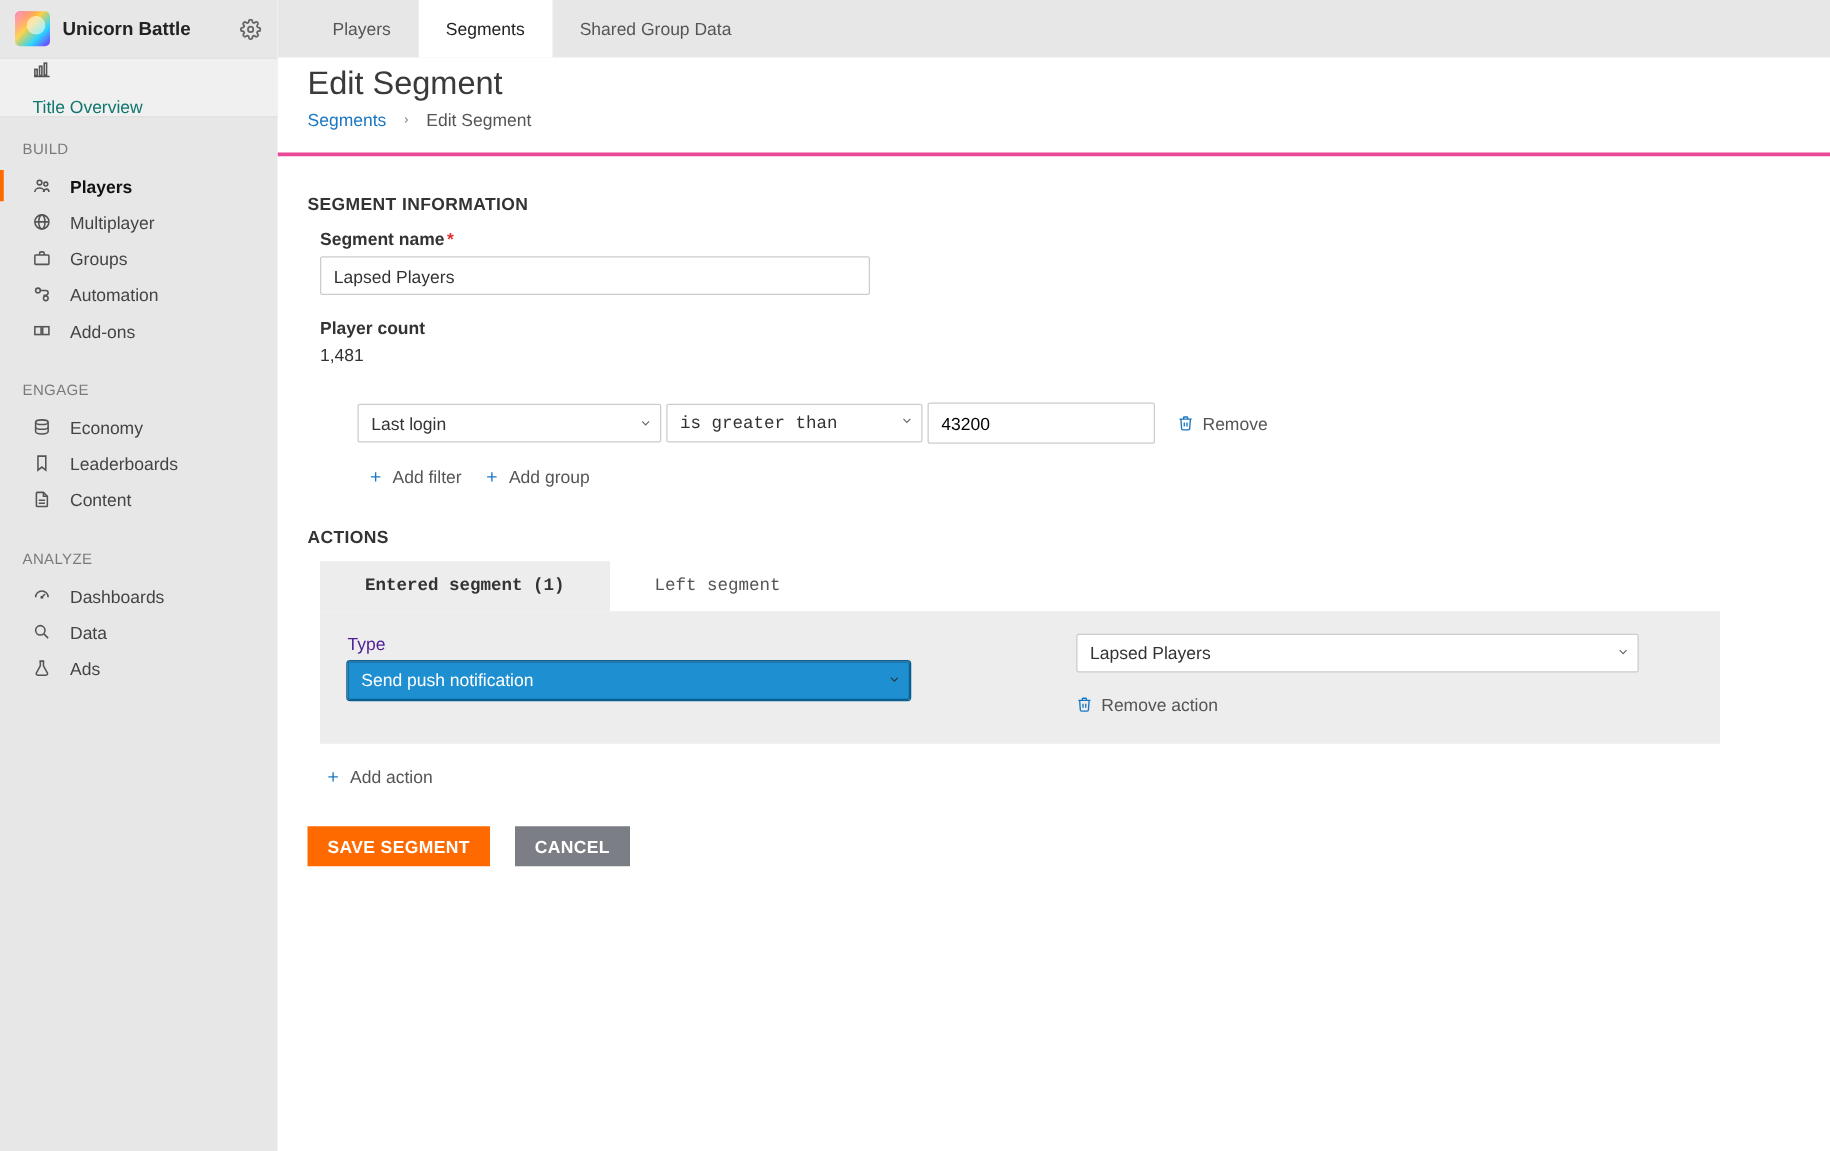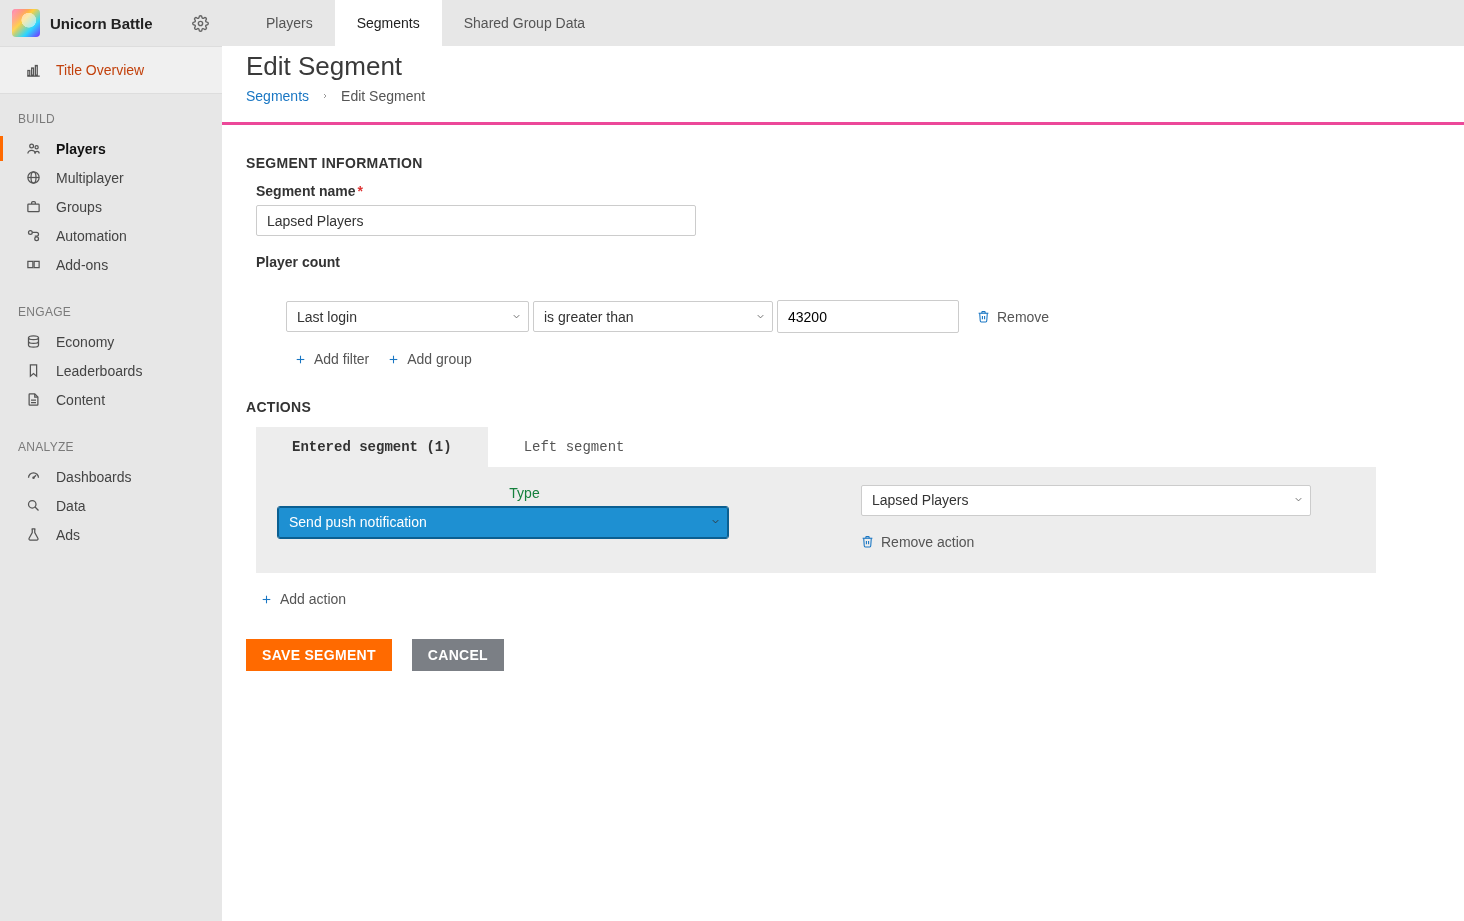--- a/index.html
+++ b/index.html
@@ -53,28 +53,29 @@
     width: 20px; height: 20px;
     color: #666;
     display:flex; align-items:center; justify-content:center;
     cursor:pointer;
   }
   .gear-btn svg { width:17px; height:17px; }
 
   .nav-item.title-overview {
     height: 48px;
     display:flex;
-    align-items:center;
+    align-items:flex-start;
     gap:14px;
     padding: 0 16px 0 26px;
     background:#f0f0f0;
     border-top:1px solid #ddd;
     border-bottom:1px solid #ddd;
     cursor:pointer;
-    color:#c2410c;
+    color:#0f766e;
+    flex-direction:column;
   }
   .nav-item.title-overview .icon { width:16px; color:#555; }
 
   .nav-section-label {
     padding: 18px 18px 8px 18px;
     color: #7a7a7a;
     font-size: 12px;
     letter-spacing: .3px;
   }
   .nav-item {
@@ -205,21 +206,21 @@
     cursor:pointer;
   }
   .select .chev {
     position:absolute;
     right:6px; top:50%;
     transform:translateY(-50%);
     color:#666;
   }
   .select .chev svg{ width:11px; height:11px;}
   .select.w1 { width:243px; }
-  .select.w2 { width:240px; }
+  .select.w2 { width:205px;font-family:Liberation Mono, monospace; }
   .num-input {
     width:182px; height:33px;
     border:1px solid #ccc;
     border-radius:2px;
     padding:0 10px;
     font-size:14px;
   }
   .link-btn {
     display:inline-flex;
     align-items:center;
@@ -252,21 +253,21 @@
   }
   .action-panel {
     background:#ededed;
     margin-left:10px;
     padding:18px 22px 22px 22px;
     display:grid;
     grid-template-columns: 1fr 1fr;
     gap: 14px 90px;
     max-width:1120px;
   }
-  .panel-field-label { color:#15803d; margin-bottom:6px;text-align:center;}
+  .panel-field-label { color:#4c1d95; margin-bottom:6px;}
   .select.focused {
     background:#1e90d2;
     color:#fff;
     border:1px solid #0b5f91;
     outline:1px solid #0b5f91;
   }
   .select.wfull { width:100%; max-width:450px; }
   .panel-right .select.wfull { background:#fff; color:#333; border-color:#ccc;}
 
   .buttons-row { display:flex; gap:20px; margin-top:26px; }
@@ -456,20 +457,21 @@
 
       <div class="sect">
         <div class="sect-h">SEGMENT INFORMATION</div>
 
         <div class="field-label">
           <span>Segment name</span><span class="req">*</span>
         </div>
         <input class="text-input" value="Lapsed Players" style="">
 
         <div class="field-label mt16">Player count</div>
+        <div class="static-value mt4">1,481</div>
       </div>
 
       <div class="sect">
 
         <div class="filter-row">
           <div class="select w1">
             <span>Last login</span>
             <span class="chev"><svg viewBox="0 0 24 24" fill="none" stroke="currentColor" stroke-width="2">
                   <polyline points="6 9 12 15 18 9"></polyline>
                 </svg></span>

